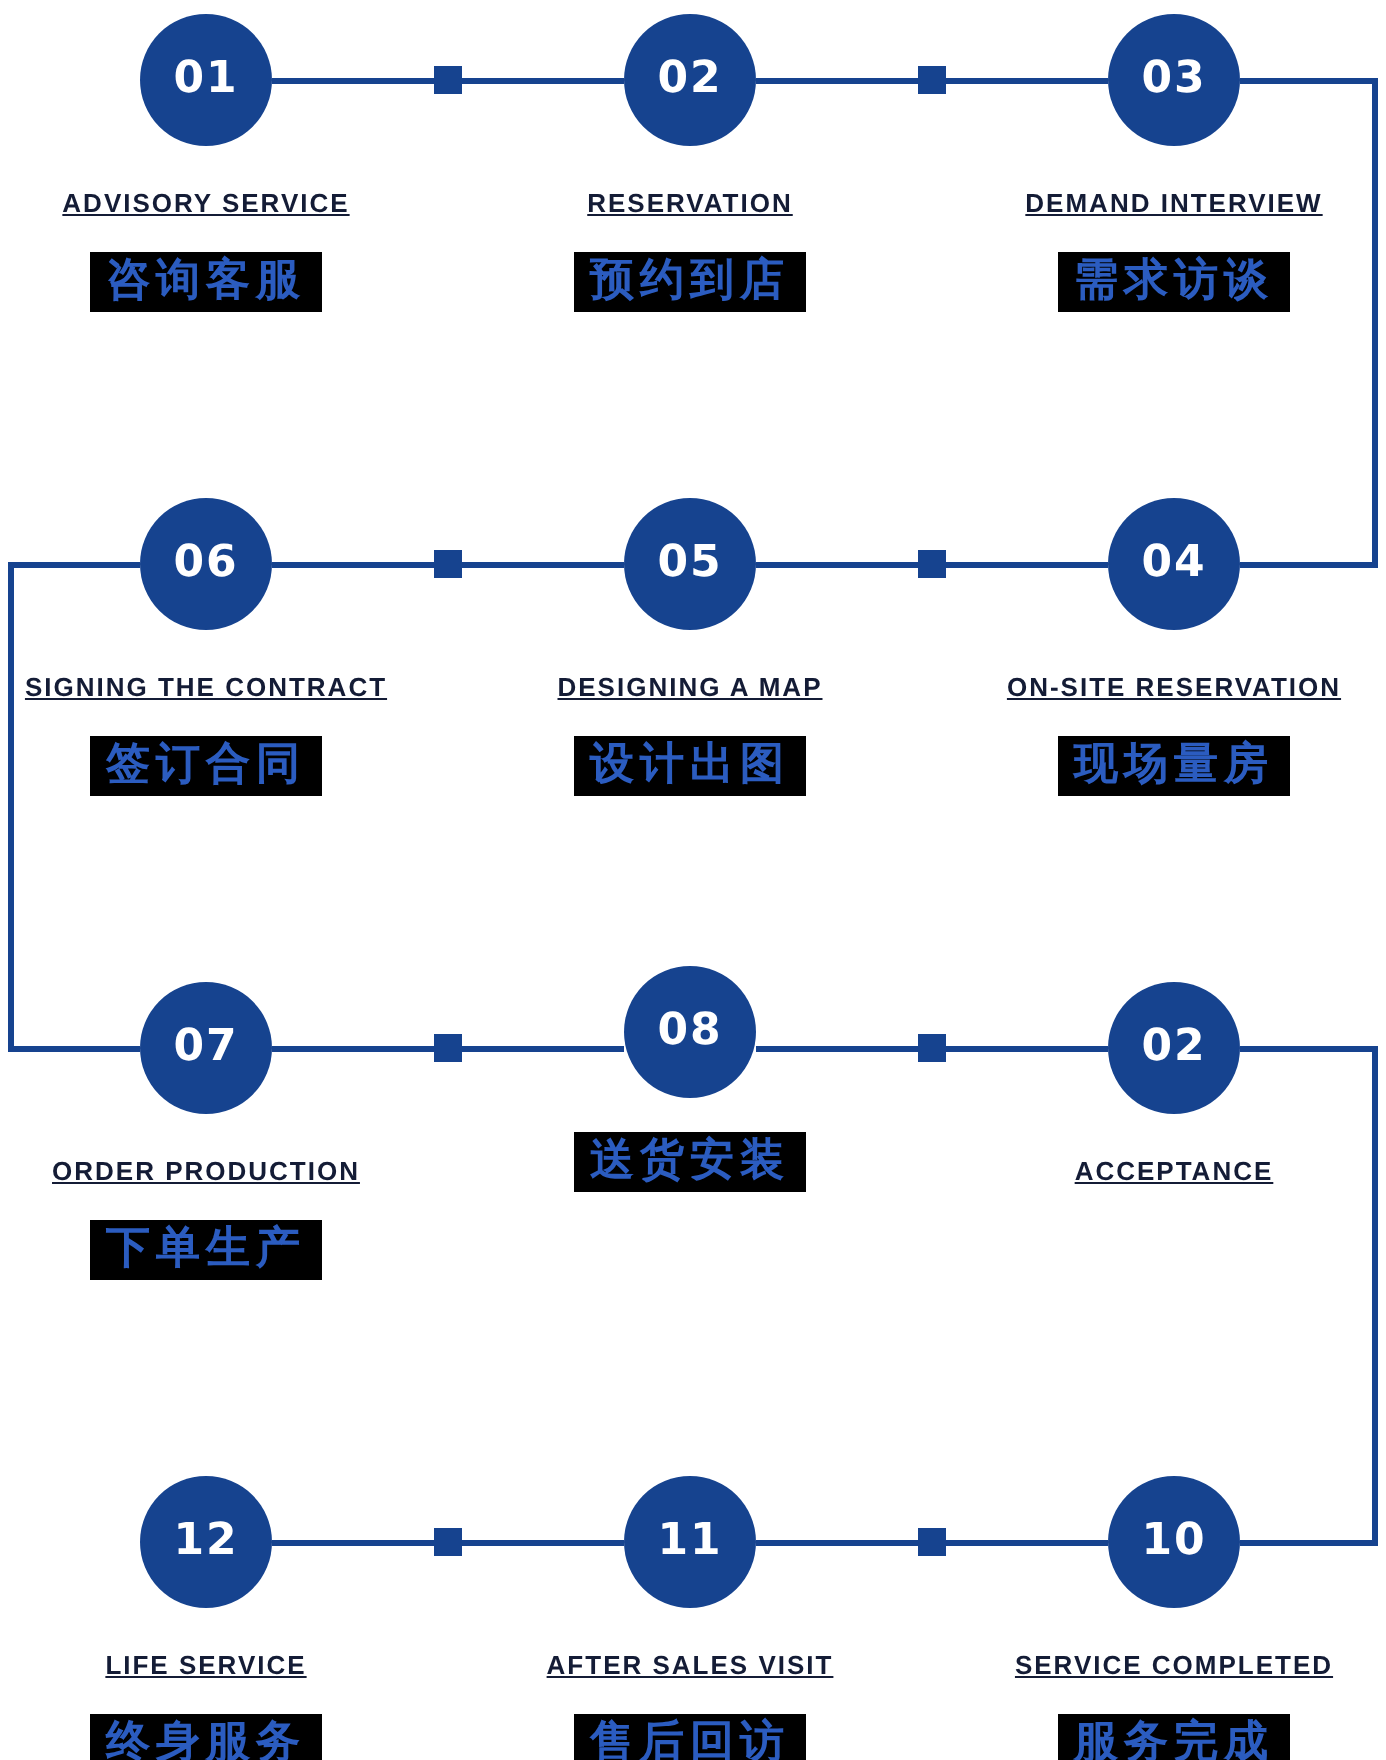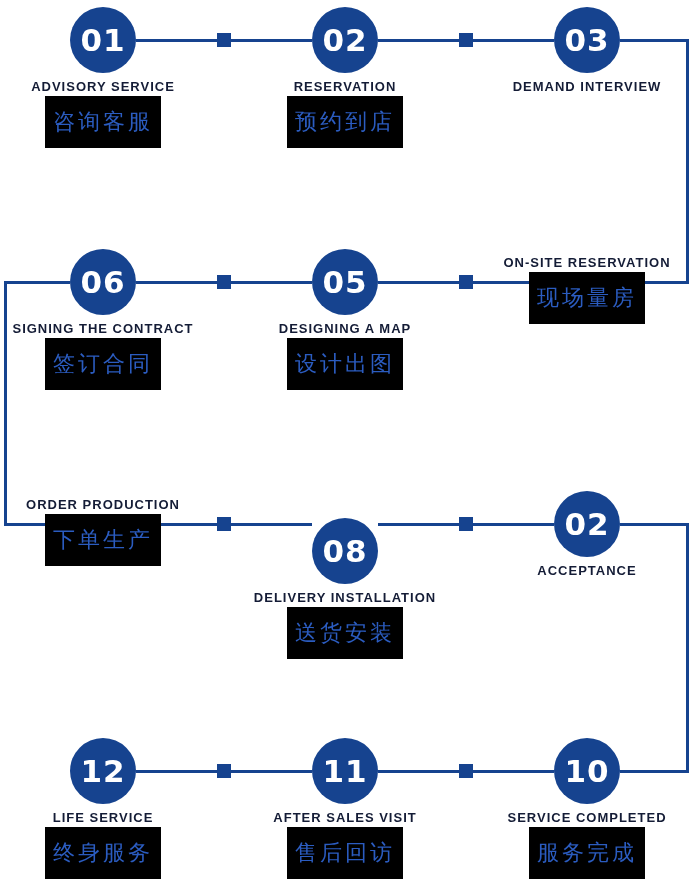--- a/index.html
+++ b/index.html
@@ -29,44 +29,45 @@
     background: var(--primary-blue, #16438f);
     display: flex;
     align-items: center;
     justify-content: center;
   }
 
   .num {
     color: var(--number-white, #ffffff);
     font-family: "DejaVu Sans", sans-serif;
     font-weight: bold;
-    font-size: 31px;
+    font-size: 22px;
     letter-spacing: 1px;
     line-height: 1;
     text-align: center;
   }
 
   .en {
-    margin-top: 6px;
+    margin-top: 21px;
     font-size: 13px;
     font-weight: bold;
     color: var(--en-text-navy, #141c36);
     letter-spacing: 1px;
     white-space: nowrap;
+    text-decoration: underline;
   }
 
   .zh {
-    margin-top: 2px;
+    margin-top: 17px;
     background: var(--label-bg-black, #000000);
     color: var(--zh-text-blue, #2b5cc0);
     font-family: "DejaVu Sans", sans-serif;
     font-size: 22px;
-    font-weight: normal;
+    font-weight: bold;
     line-height: 1.25;
-    padding: 12px 8px;
+    padding: 1px 8px;
     letter-spacing: 3px;
     white-space: nowrap;
   }
 
   .hline {
     position: absolute;
     height: 3px;
     background: var(--primary-blue, #16438f);
   }
 
@@ -134,53 +135,59 @@
     </div>
     <div class="en">RESERVATION</div>
     <div class="zh">预约到店</div>
   </div>
 
   <div class="step" style="left:467px;top:7px">
     <div class="circle">
       <span class="num">03</span>
     </div>
     <div class="en">DEMAND INTERVIEW</div>
+    <div class="zh">需求访谈</div>
   </div>
 
   <div class="step" style="left:-17px;top:249px">
     <div class="circle">
       <span class="num">06</span>
     </div>
     <div class="en">SIGNING THE CONTRACT</div>
     <div class="zh">签订合同</div>
   </div>
 
   <div class="step" style="left:225px;top:249px">
     <div class="circle">
       <span class="num">05</span>
     </div>
     <div class="en">DESIGNING A MAP</div>
     <div class="zh">设计出图</div>
   </div>
 
   <div class="step" style="left:467px;top:249px">
+    <div class="circle">
+      <span class="num">04</span>
+    </div>
     <div class="en">ON-SITE RESERVATION</div>
     <div class="zh">现场量房</div>
   </div>
 
   <div class="step" style="left:-17px;top:491px">
+    <div class="circle">
+      <span class="num">07</span>
+    </div>
     <div class="en">ORDER PRODUCTION</div>
     <div class="zh">下单生产</div>
   </div>
 
-  <div class="step" style="left:225px;top:518px">
+  <div class="step" style="left:225px;top:483px">
     <div class="circle">
       <span class="num">08</span>
     </div>
-    <div class="en">DELIVERY INSTALLATION</div>
     <div class="zh">送货安装</div>
   </div>
 
   <div class="step" style="left:467px;top:491px">
     <div class="circle">
       <span class="num">02</span>
     </div>
     <div class="en">ACCEPTANCE</div>
   </div>
 

